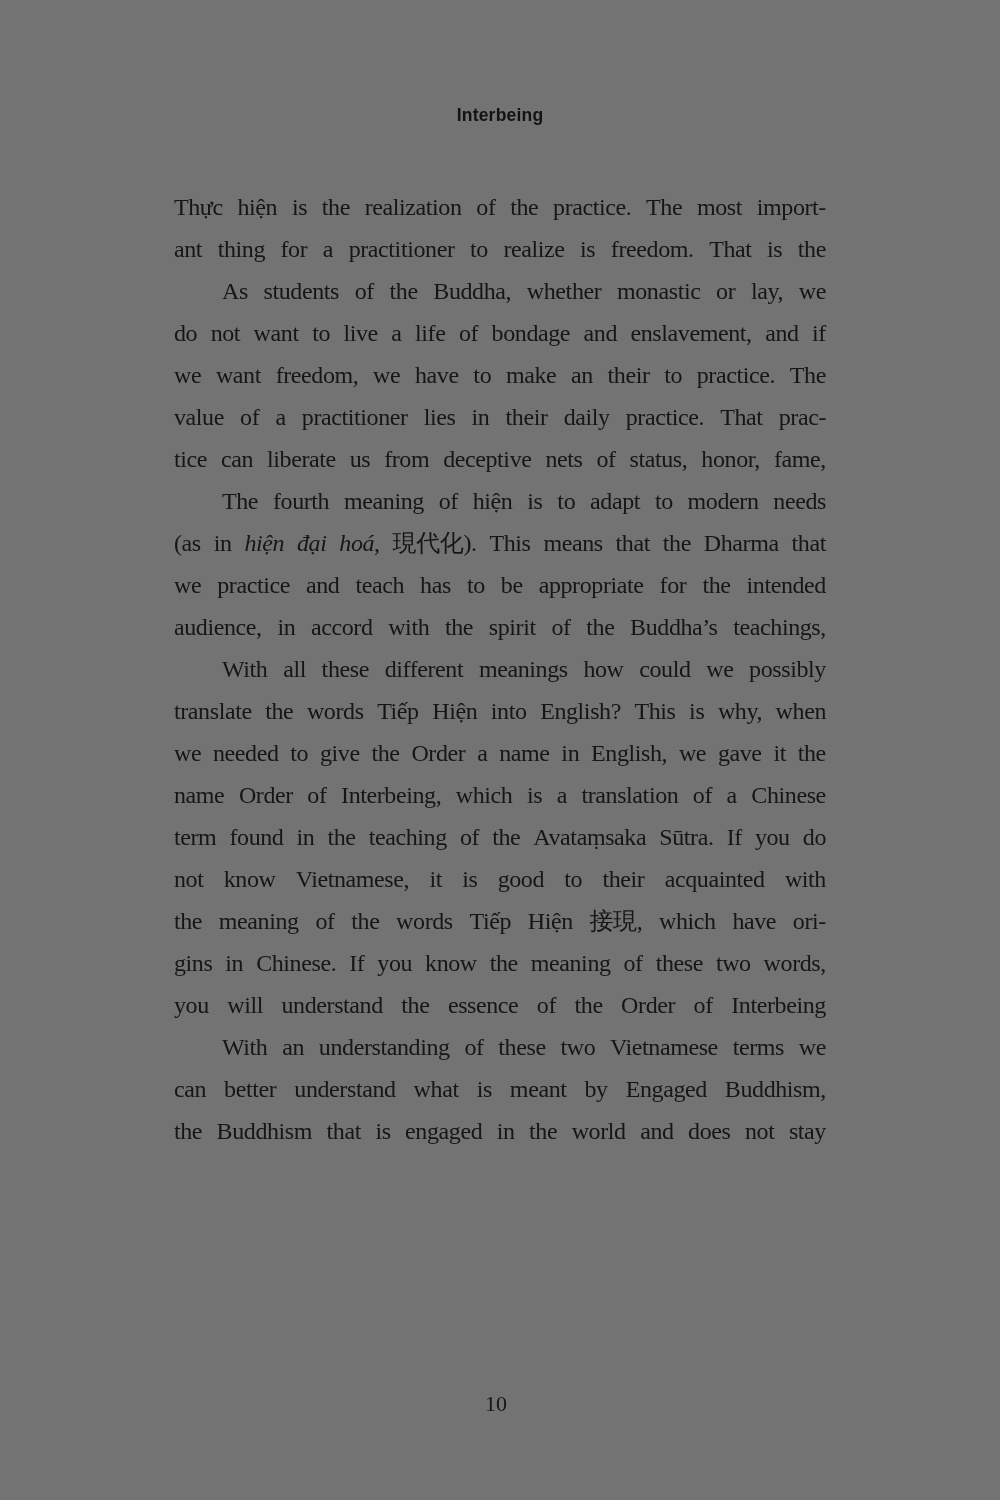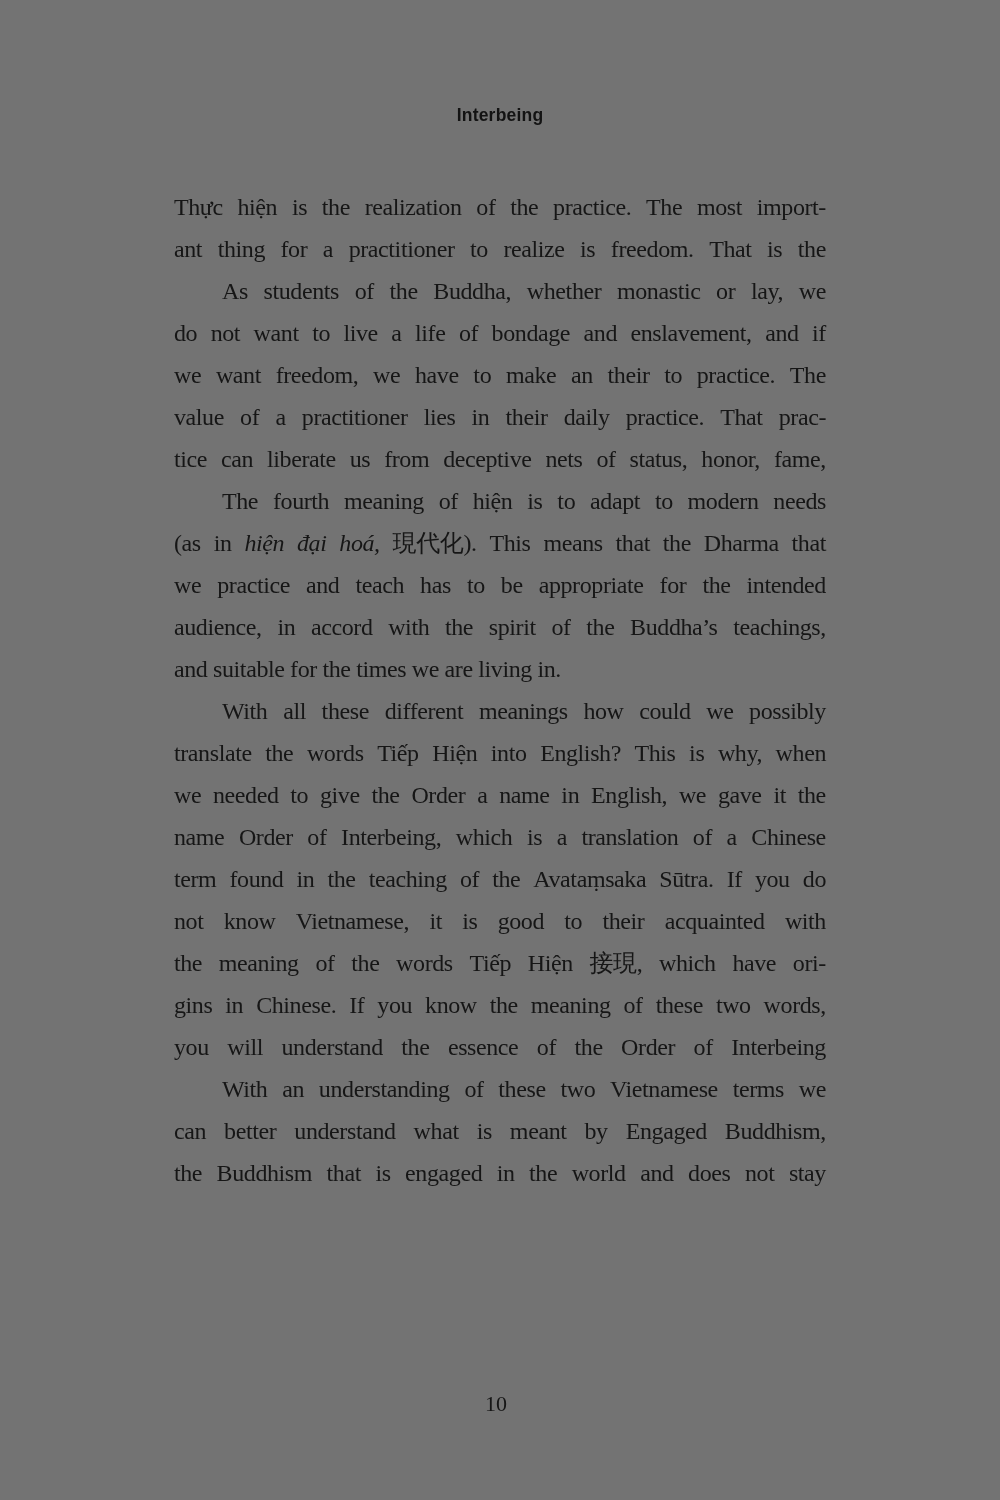--- a/index.html
+++ b/index.html
@@ -216,21 +216,20 @@
           <span class="w">in</span>
           <span class="w">accord</span>
           <span class="w">with</span>
           <span class="w">the</span>
           <span class="w">spirit</span>
           <span class="w">of</span>
           <span class="w">the</span>
           <span class="w">Buddha’s</span>
           <span class="w">teachings,</span>
         </div>
-        <div class="line"><span>and suitable for the times we are living in.</span></div>
       </div>
       <div class="para">
         <div class="line just ind">
           <span class="w">With</span>
           <span class="w">all</span>
           <span class="w">these</span>
           <span class="w">different</span>
           <span class="w">meanings</span>
           <span class="w">how</span>
           <span class="w">could</span>

